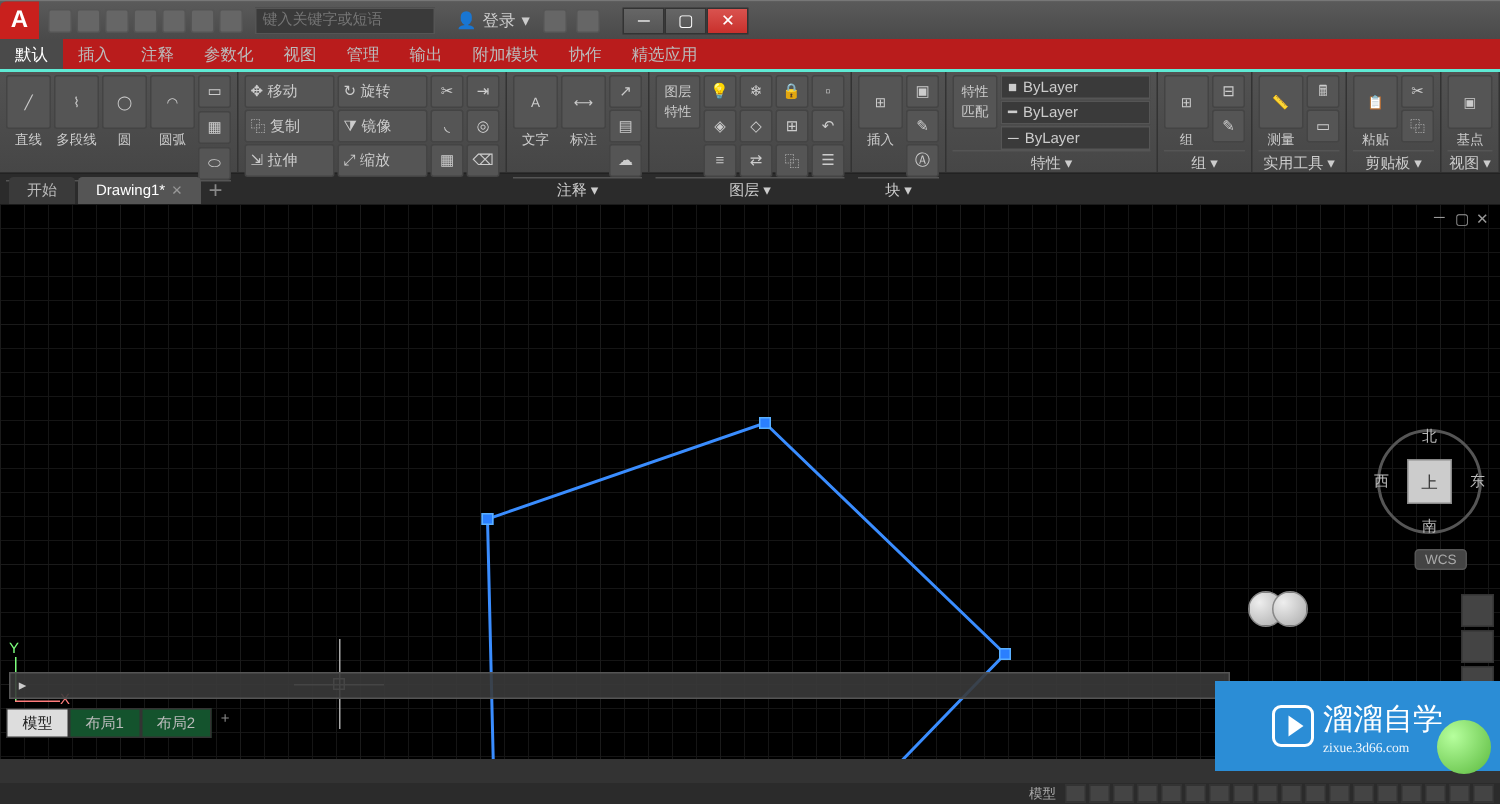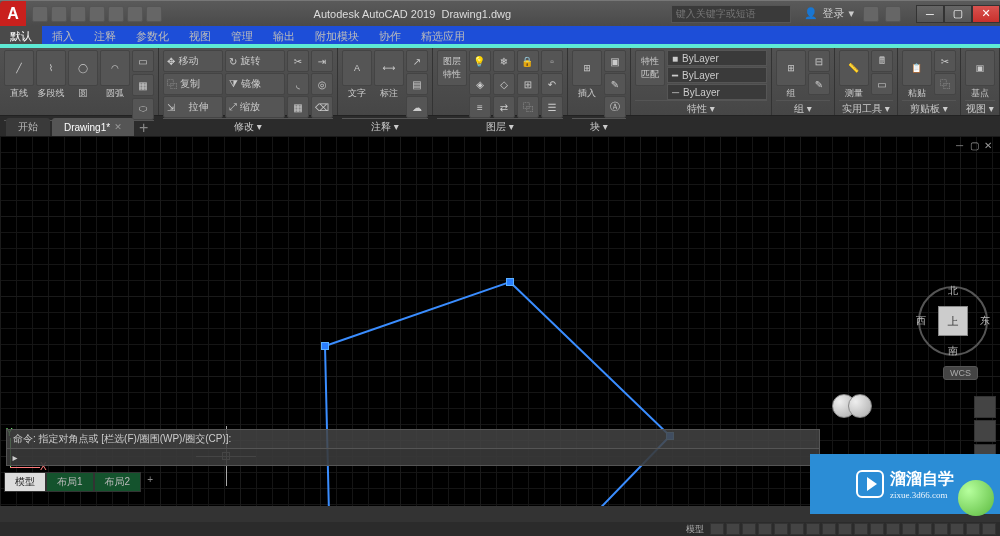--- a/index.html
+++ b/index.html
@@ -11,21 +11,21 @@
 .qat { display: flex; gap: 3px; margin-left: 6px; }
 .qat-btn { width: 16px; height: 16px; background: #666; border: 1px solid #555; border-radius: 2px; cursor: pointer; }
 .title-text { flex: 1; text-align: center; }
 .search-box { width: 120px; height: 18px; background: #3a3a3a; border: 1px solid #555; color: #888; font-size: 10px; padding: 0 4px; margin: 0 8px; }
 .login { display: flex; align-items: center; gap: 4px; color: #ccc; font-size: 11px; padding: 0 6px; cursor: pointer; }
 .win-btns { display: flex; margin-left: 12px; }
 .win-btn { width: 28px; height: 18px; display: flex; align-items: center; justify-content: center; font-size: 11px; color: #fff; border: 1px solid #333; background: linear-gradient(#666,#555); cursor: pointer; }
 .win-btn.close { background: linear-gradient(#d9534f,#c9302c); }
 
 
-.ribbon-tabs { height: 22px; background: #1d4ed8; display: flex; color: #bbb; font-size: 11px; border-bottom: 4px solid #5eead4; }
+.ribbon-tabs { height: 22px; background: #b91c1c; display: flex; color: #bbb; font-size: 11px; border-bottom: 2px solid #5eead4; }
 .ribbon-tab { padding: 3px 10px; cursor: pointer; }
 .ribbon-tab.active { background: #4a4a4a; color: #fff; }
 
 
 .ribbon { height: 68px; background: linear-gradient(#525252,#464646); display: flex; border-bottom: 1px solid #222; }
 .panel { border-right: 1px solid #333; padding: 2px 4px; display: flex; flex-direction: column; justify-content: space-between; }
 .panel-content { display: flex; gap: 2px; flex: 1; }
 .panel-label { text-align: center; color: #ccc; font-size: 10px; padding-top: 1px; border-top: 1px solid #555; cursor: pointer; }
 .tool-col { display: flex; flex-direction: column; align-items: center; gap: 1px; }
 .tool-btn { min-width: 22px; height: 22px; background: #555; border: 1px solid #444; border-radius: 2px; cursor: pointer; display: flex; align-items: center; justify-content: center; color: #ccc; font-size: 10px; }
@@ -84,43 +84,40 @@
 
 .statusbar { position: absolute; bottom: 0; left: 0; right: 0; height: 14px; background: #2b2b2b; display: flex; align-items: center; justify-content: flex-end; padding: 0 4px; gap: 2px; }
 .status-btn { width: 14px; height: 12px; background: #444; border: 1px solid #333; cursor: pointer; }
 .status-text { color: #aaa; font-size: 9px; padding: 0 4px; }
 
 
 .watermark { position: absolute; right: 0; bottom: 22px; width: 190px; height: 60px; background: #2b8dd6; display: flex; align-items: center; justify-content: center; gap: 6px; }
 .watermark .playicon { width: 28px; height: 28px; border: 2px solid #fff; border-radius: 6px; display: flex; align-items: center; justify-content: center; }
 .watermark .playicon::after { content: ""; border-left: 10px solid #fff; border-top: 7px solid transparent; border-bottom: 7px solid transparent; margin-left: 3px; }
 .watermark .wm-text { color: #fff; }
-.watermark .wm-text .t1 { font-size: 16px; font-weight: bold; }
+.watermark .wm-text .t1 { font-size: 20px; font-weight: normal; }
 .watermark .wm-text .t2 { font-size: 9px; opacity: .9; font-family: Liberation Serif, serif; }
 
 .green-circle { position: absolute; bottom: 20px; right: 6px; width: 36px; height: 36px; background: radial-gradient(circle at 30% 30%, #b6ff9d, #5ab83d); border-radius: 50%; z-index: 5; }
 .overlap { position: absolute; bottom: 88px; right: 128px; display:flex; }
 .overlap span { width: 24px; height: 24px; background: radial-gradient(circle at 30% 30%,#eee,#aaa); border-radius: 50%; margin-left: -8px; border:1px solid #888;}
 </style>
 </head>
 <body>
 
 <div class="titlebar">
   <div class="app-logo">A</div>
   <div class="qat">
     <div class="qat-btn"></div>
     <div class="qat-btn"></div>
     <div class="qat-btn"></div>
     <div class="qat-btn"></div>
     <div class="qat-btn"></div>
     <div class="qat-btn"></div>
     <div class="qat-btn"></div>
-  </div>
-  <div class="title-text">
-    <span>Autodesk AutoCAD 2019</span>&nbsp;&nbsp;<span>Drawing1.dwg</span>
   </div>
   <input class="search-box" placeholder="键入关键字或短语" style="">
   <div class="login">
     <span>👤</span>
     <span>登录</span>
       <span>▾</span>
   </div>
   <div class="qat-btn" style="margin:0 3px"></div>
   <div class="qat-btn" style="margin:0 3px"></div>
   <div class="win-btns">
@@ -169,39 +166,38 @@
       </div>
     </div>
     <div class="panel-label">绘图 ▾</div>
   </div>
 
   <div class="panel">
     <div class="panel-content">
       <div class="tool-col" style="gap:1px">
         <div class="tool-btn" style="width:60px;justify-content:flex-start;padding:0 3px">✥ <span style="margin-left:3px">移动</span></div>
         <div class="tool-btn" style="width:60px;justify-content:flex-start;padding:0 3px">⿻ <span style="margin-left:3px">复制</span></div>
-        <div class="tool-btn" style="width:60px;justify-content:flex-start;padding:0 3px">⇲ <span style="margin-left:13px">拉伸</span></div>
+        <div class="tool-btn" style="width:60px;justify-content:flex-start;padding:0 3px">⇲ <span style="margin-left:3px">拉伸</span></div>
       </div>
       <div class="tool-col" style="gap:1px">
         <div class="tool-btn" style="width:60px;justify-content:flex-start;padding:0 3px">↻ <span style="margin-left:3px">旋转</span></div>
         <div class="tool-btn" style="width:60px;justify-content:flex-start;padding:0 3px">⧩ <span style="margin-left:3px">镜像</span></div>
         <div class="tool-btn" style="width:60px;justify-content:flex-start;padding:0 3px">⤢ <span style="margin-left:3px">缩放</span></div>
       </div>
       <div class="tool-col" style="gap:1px">
         <div class="tool-btn">✂</div>
         <div class="tool-btn">◟</div>
         <div class="tool-btn">▦</div>
       </div>
       <div class="tool-col" style="gap:1px">
         <div class="tool-btn">⇥</div>
         <div class="tool-btn">◎</div>
         <div class="tool-btn">⌫</div>
       </div>
     </div>
-    <div class="panel-label">修改 ▾</div>
   </div>
 
   <div class="panel">
     <div class="panel-content">
       <div class="tool-col">
           <div class="tool-btn tool-btn-lg">A</div>
           <div class="tool-label">文字</div>
         </div>
       <div class="tool-col">
           <div class="tool-btn tool-btn-lg">⟷</div>
@@ -386,21 +382,20 @@
 
   <div class="navbar">
     <div class="nav-btn"></div>
     <div class="nav-btn"></div>
     <div class="nav-btn"></div>
     <div class="nav-btn"></div>
     <div class="nav-btn"></div>
   </div>
 
   <div class="cmdline-wrap">
-    <div class="cmd-history">命令: 指定对角点或 [栏选(F)/圈围(WP)/圈交(CP)]:</div>
     <div class="cmd-input">
       <div class="cmd-icon">▸</div>
     </div>
   </div>
 
   <div class="layout-tabs">
     <div class="layout-tab active">模型</div>
     <div class="layout-tab">布局1</div>
     <div class="layout-tab">布局2</div>
     <div class="layout-add">+</div>

